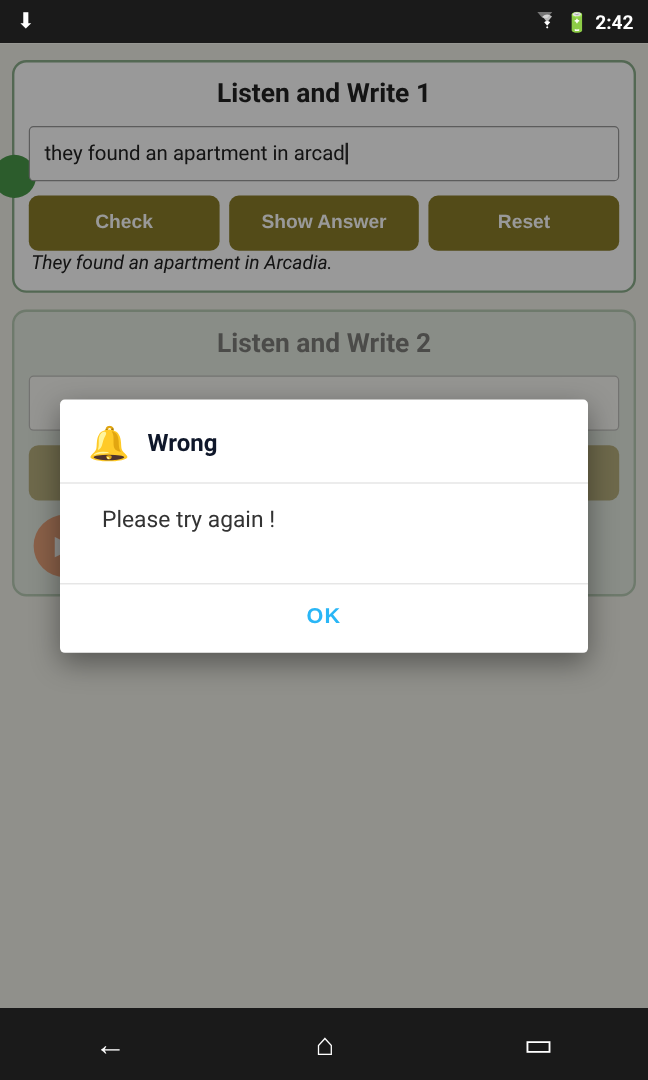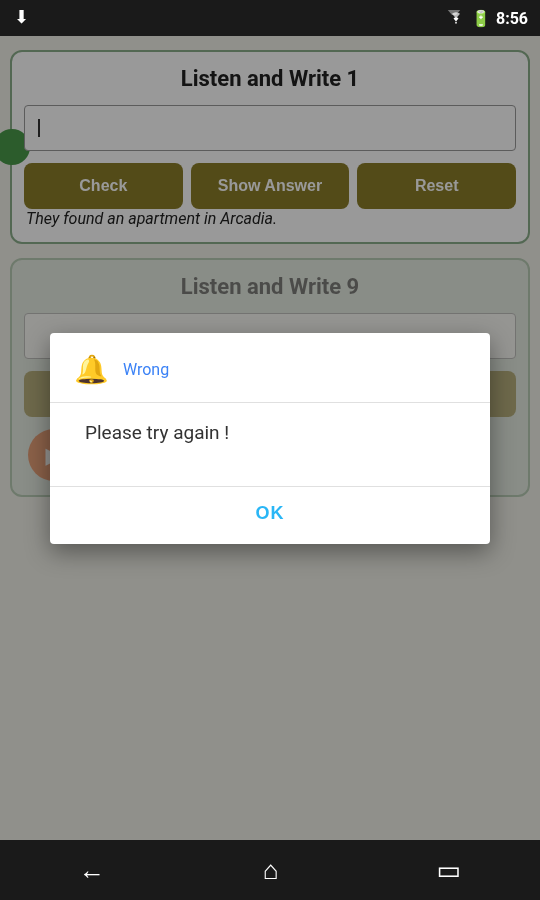--- a/index.html
+++ b/index.html
@@ -224,23 +224,23 @@
       gap: 14px;
       border-bottom: 1px solid #e0e0e0;
     }
 
     .dialog-icon {
       font-size: 28px;
       color: #888;
     }
 
     .dialog-title {
-      font-size: 16px;
-      color: #3b82f6;
-      font-weight: normal;
+      font-size: 20px;
+      color: #0f172a;
+      font-weight: bold;
     }
 
     .dialog-body {
       padding: 18px 35px;
     }
 
     .dialog-message {
       font-size: 19px;
       color: #333;
     }
@@ -278,45 +278,46 @@
   <div class="status-icons">
     <span class="wifi-icon">
       <svg width="20" height="14" viewBox="0 0 20 14" fill="white">
         <path d="M10 11.5l2.5-3a3.5 3.5 0 0 0-5 0l2.5 3z"></path>
         <path d="M10 14l1-1.2-1-1.2-1 1.2z" fill="white"></path>
         <path d="M10 8.5l4-4.8a6 6 0 0 0-8 0l4 4.8z" opacity="0.7"></path>
         <path d="M10 5l5.5-6.5A9.5 9.5 0 0 0 .5-1.5L6 5" opacity="0.4"></path>
       </svg>
     </span>
     <span style="color:#44ff44; font-size:16px;">🔋</span>
-    <span class="time">8:56</span>
+    <span class="time">2:42</span>
   </div>
 </div>
 
 <div class="main-content">
 
   <div class="card" style="position:relative;">
     <div class="side-circle-left"></div>
     <div class="card-title">Listen and Write 1</div>
 
     <div class="text-input-area">
+      <span>they found an apartment in arcad</span>
         <span class="cursor"></span>
     </div>
 
     <div class="btn-row">
       <button class="btn btn-olive">Check</button>
       <button class="btn btn-olive">Show Answer</button>
       <button class="btn btn-olive">Reset</button>
     </div>
 
     <div class="answer-text">They found an apartment in Arcadia.</div>
   </div>
 
   <div class="card-dim" style="position:relative;">
-    <div class="card-title">Listen and Write 9</div>
+    <div class="card-title">Listen and Write 2</div>
 
     <div class="text-input-area" style="min-height:46px;"></div>
 
     <div class="btn-row">
       <button class="btn btn-olive">Check</button>
       <button class="btn btn-olive">Show Answer</button>
       <button class="btn btn-olive">Reset</button>
     </div>
 
     <div class="bottom-circles">

